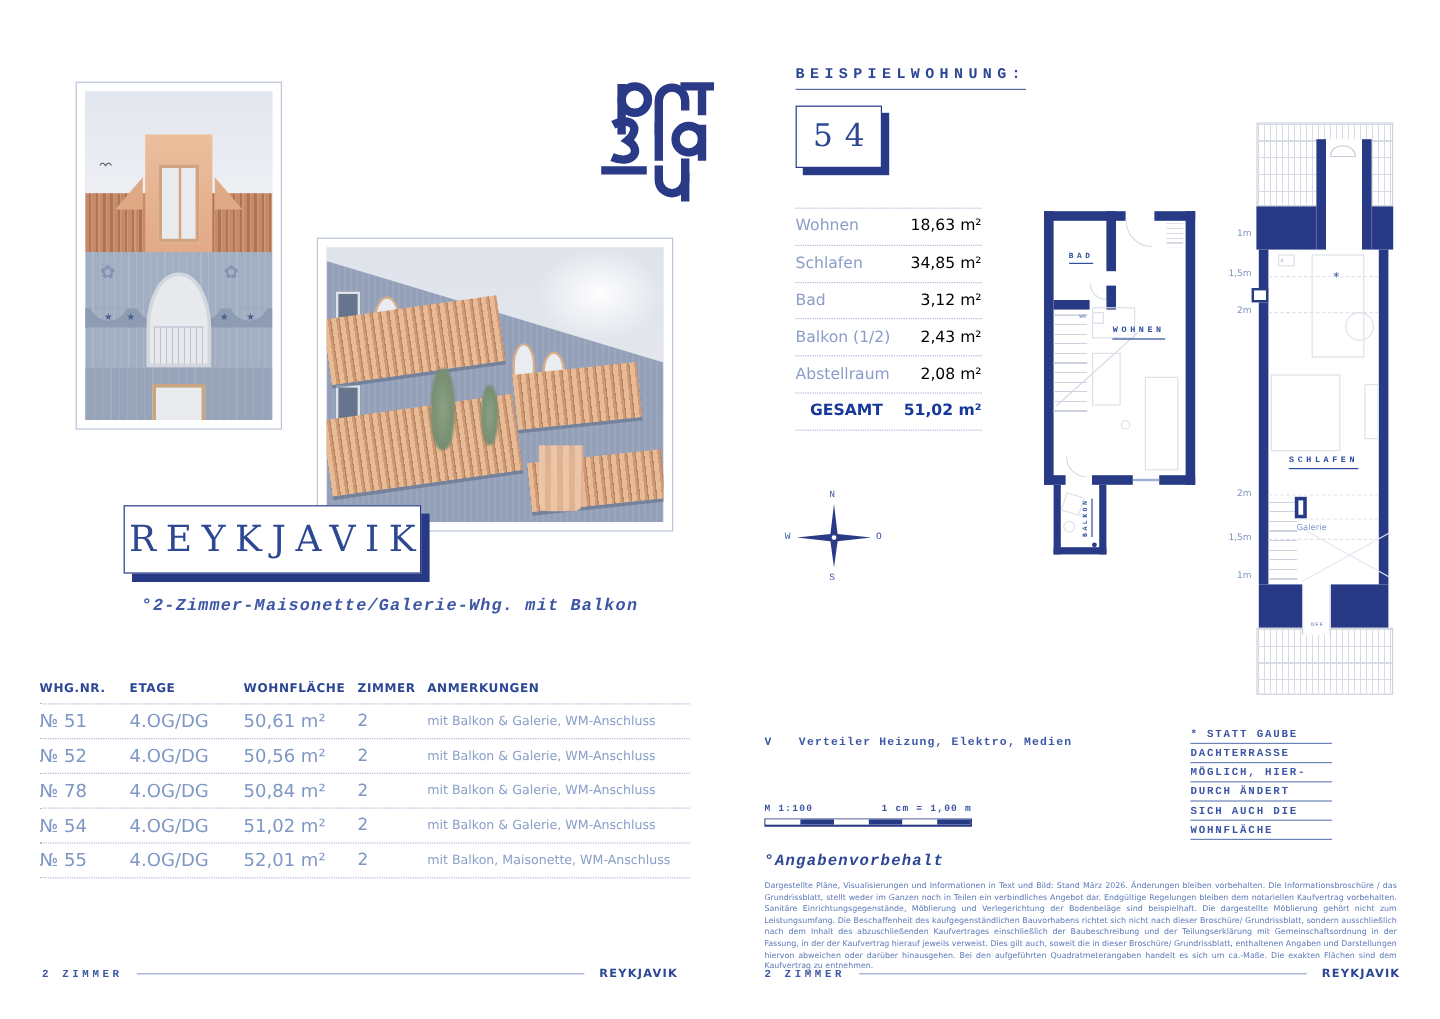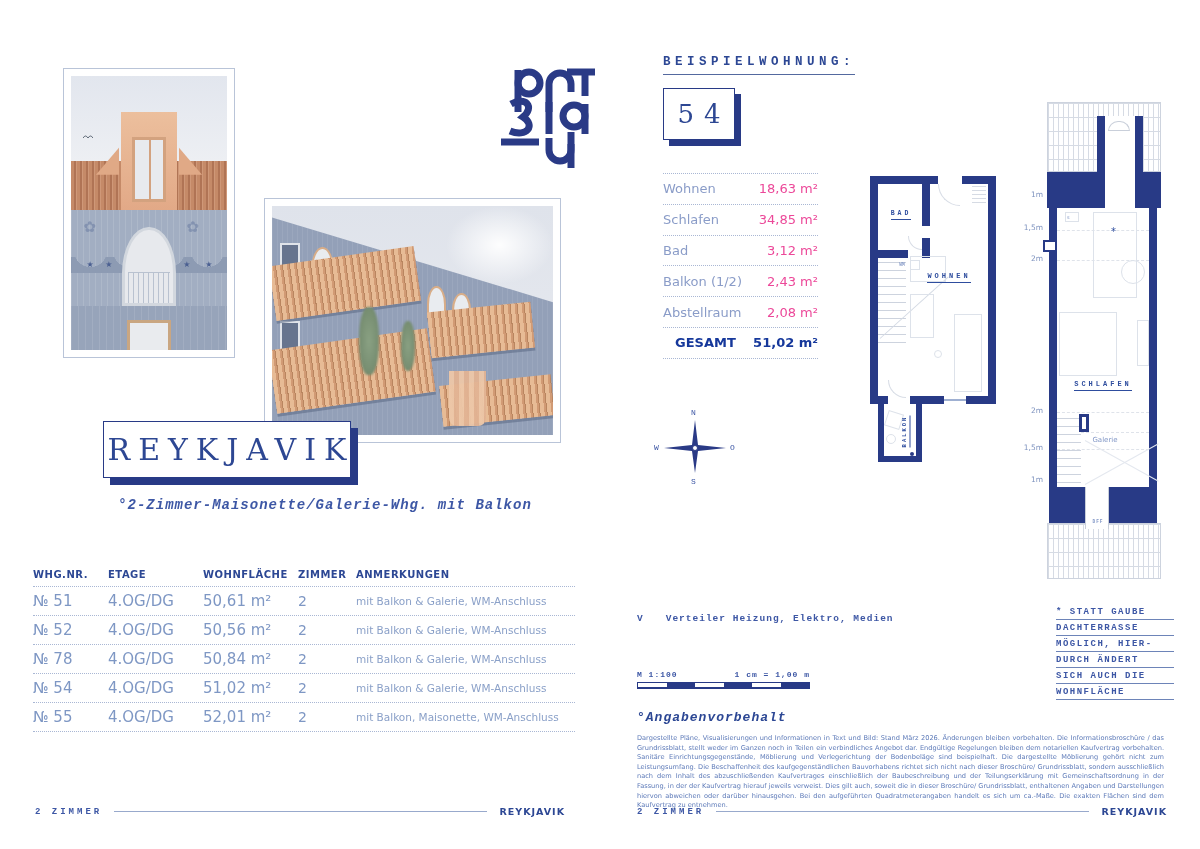--- a/index.html
+++ b/index.html
@@ -99,21 +99,21 @@
   .nrBox { position:absolute; left:663px; top:88px; width:72px; height:52px; background:#fff;
     border:1px solid var(--navy,#283a86); box-shadow:6px 6px 0 var(--navy,#283a86);
     display:flex; align-items:center; justify-content:center; }
   .nrBox span { font-size:26px; letter-spacing:10px; padding-left:10px; color:#2d4793; }
 
   .areas { position:absolute; left:663px; top:173px; width:155px;
     border-bottom:1px dotted var(--line-light,#a9b7d4); }
   .areas .arow { display:flex; justify-content:space-between; align-items:center; height:30.8px;
     border-top:1px dotted var(--line-light,#a9b7d4); }
   .areas .al { font-size:13px; color:#8a9cc8; }
-  .areas .av { font-size:13px; color:#ec4899; }
+  .areas .av { font-size:13px; color:#000000; }
   .areas .total .al,.areas .total .av { font-weight:bold; color:#16389b;margin-left:12px; }
 
   
   .compass { position:absolute; left:650px; top:408px; width:90px; height:80px; }
   .compass span { position:absolute; font-family:"Liberation Mono",monospace; font-size:8px; color:#3d57a5; }
 
   
   .plan { position:absolute; background:#fff; }
   .wall { position:absolute; background:var(--navy,#283a86); }
   .furn { position:absolute; border:1px solid #dde2ea; }
@@ -132,21 +132,21 @@
   
   .legend { position:absolute; left:637px; top:613px; font-family:"Liberation Mono",monospace;
     font-size:9.5px; font-weight:bold; letter-spacing:1px; color:#3d57a5; }
   .legend .sym { margin-right:22px; }
   .scaleWrap { position:absolute; left:637px; top:670px; width:173px; }
   .scaleLbls { display:flex; justify-content:space-between; font-family:"Liberation Mono",monospace;
     font-size:8px; font-weight:bold; letter-spacing:1px; color:#3d57a5; margin-bottom:3px; }
   .scaleBar { display:flex; height:7px; border:1px solid var(--navy,#283a86); border-bottom-width:2px; }
   .scaleBar i { flex:1; } .scaleBar i.b { background:var(--navy,#283a86); } .scaleBar i.w { background:#fff; }
 
-  .notes { position:absolute; left:1056px; top:607px; width:118px; }
+  .notes { position:absolute; left:992px; top:607px; width:118px; }
   .notes span { display:block; font-family:"Liberation Mono",monospace; font-weight:bold;
     font-size:9px; letter-spacing:1.5px; color:#3d57a5;
     border-bottom:1px solid #6d84b8; padding-bottom:2px; margin-bottom:3px; white-space:nowrap; }
 
   .discl-title { position:absolute; left:637px; top:710px; font-family:"Liberation Mono",monospace;
     font-style:italic; font-weight:bold; font-size:13px; letter-spacing:1px; color:#2c4794; }
   .discl-text { position:absolute; left:637px; top:734px; width:527px; font-size:6.6px;
     line-height:9.6px; text-align:justify; color:#5d7ab8; }
 </style>
 </head>
@@ -383,21 +383,21 @@
       <div class="furn" style="left:20px; top:112px; width:14px; height:10px;"></div>
       <div class="furn" style="left:76px; top:160px; width:24px; height:24px; border-radius:50%;"></div>
       <div class="furn" style="left:14px; top:212px; width:58px; height:64px;"></div>
       <div class="furn" style="left:92px; top:220px; width:12px; height:46px;"></div>
       <div class="stairs" style="left:12px; top:318px; width:24px; height:66px;"></div>
       <div class="abs" style="left:34px; top:314px; width:10px; height:18px; border:3px solid var(--navy,#283a86); background:#fff;"></div>
       <div class="dashline" style="left:36px; top:332px; width:68px;"></div>
       <div class="abs" style="left:40px; top:340px; width:84px; height:1px; background:#e4e8ef; transform:rotate(29deg); transform-origin:left;"></div>
       <div class="abs" style="left:40px; top:384px; width:84px; height:1px; background:#e4e8ef; transform:rotate(-29deg); transform-origin:left;"></div>
       <span class="roomlbl" style="left:12px; top:280px; width:92px; font-size:7px;"><u>SCHLAFEN</u></span>
-      <span class="abs" style="left:36px; top:336px; width:48px; text-align:center; font-size:7px; color:#8398c7;">Galerie</span>
+      <span class="abs" style="left:24px; top:336px; width:48px; text-align:center; font-size:7px; color:#8398c7;">Galerie</span>
       <span class="abs" style="left:66px; top:126px; font-size:10px; color:#2e4d9e;">*</span>
       <span class="abs" style="left:22px; top:114px; font-size:5px; color:#8398c7;">s</span>
       <div class="abs" style="left:-2px; top:140px; width:14px; height:12px; background:#fff; border:2px solid var(--navy,#283a86);"></div>
     </div>
 
     <span class="dim" style="left:1017px; top:190px;">1m</span>
     <span class="dim" style="left:1017px; top:223px;">1,5m</span>
     <span class="dim" style="left:1017px; top:254px;">2m</span>
     <span class="dim" style="left:1017px; top:406px;">2m</span>
     <span class="dim" style="left:1017px; top:443px;">1,5m</span>

